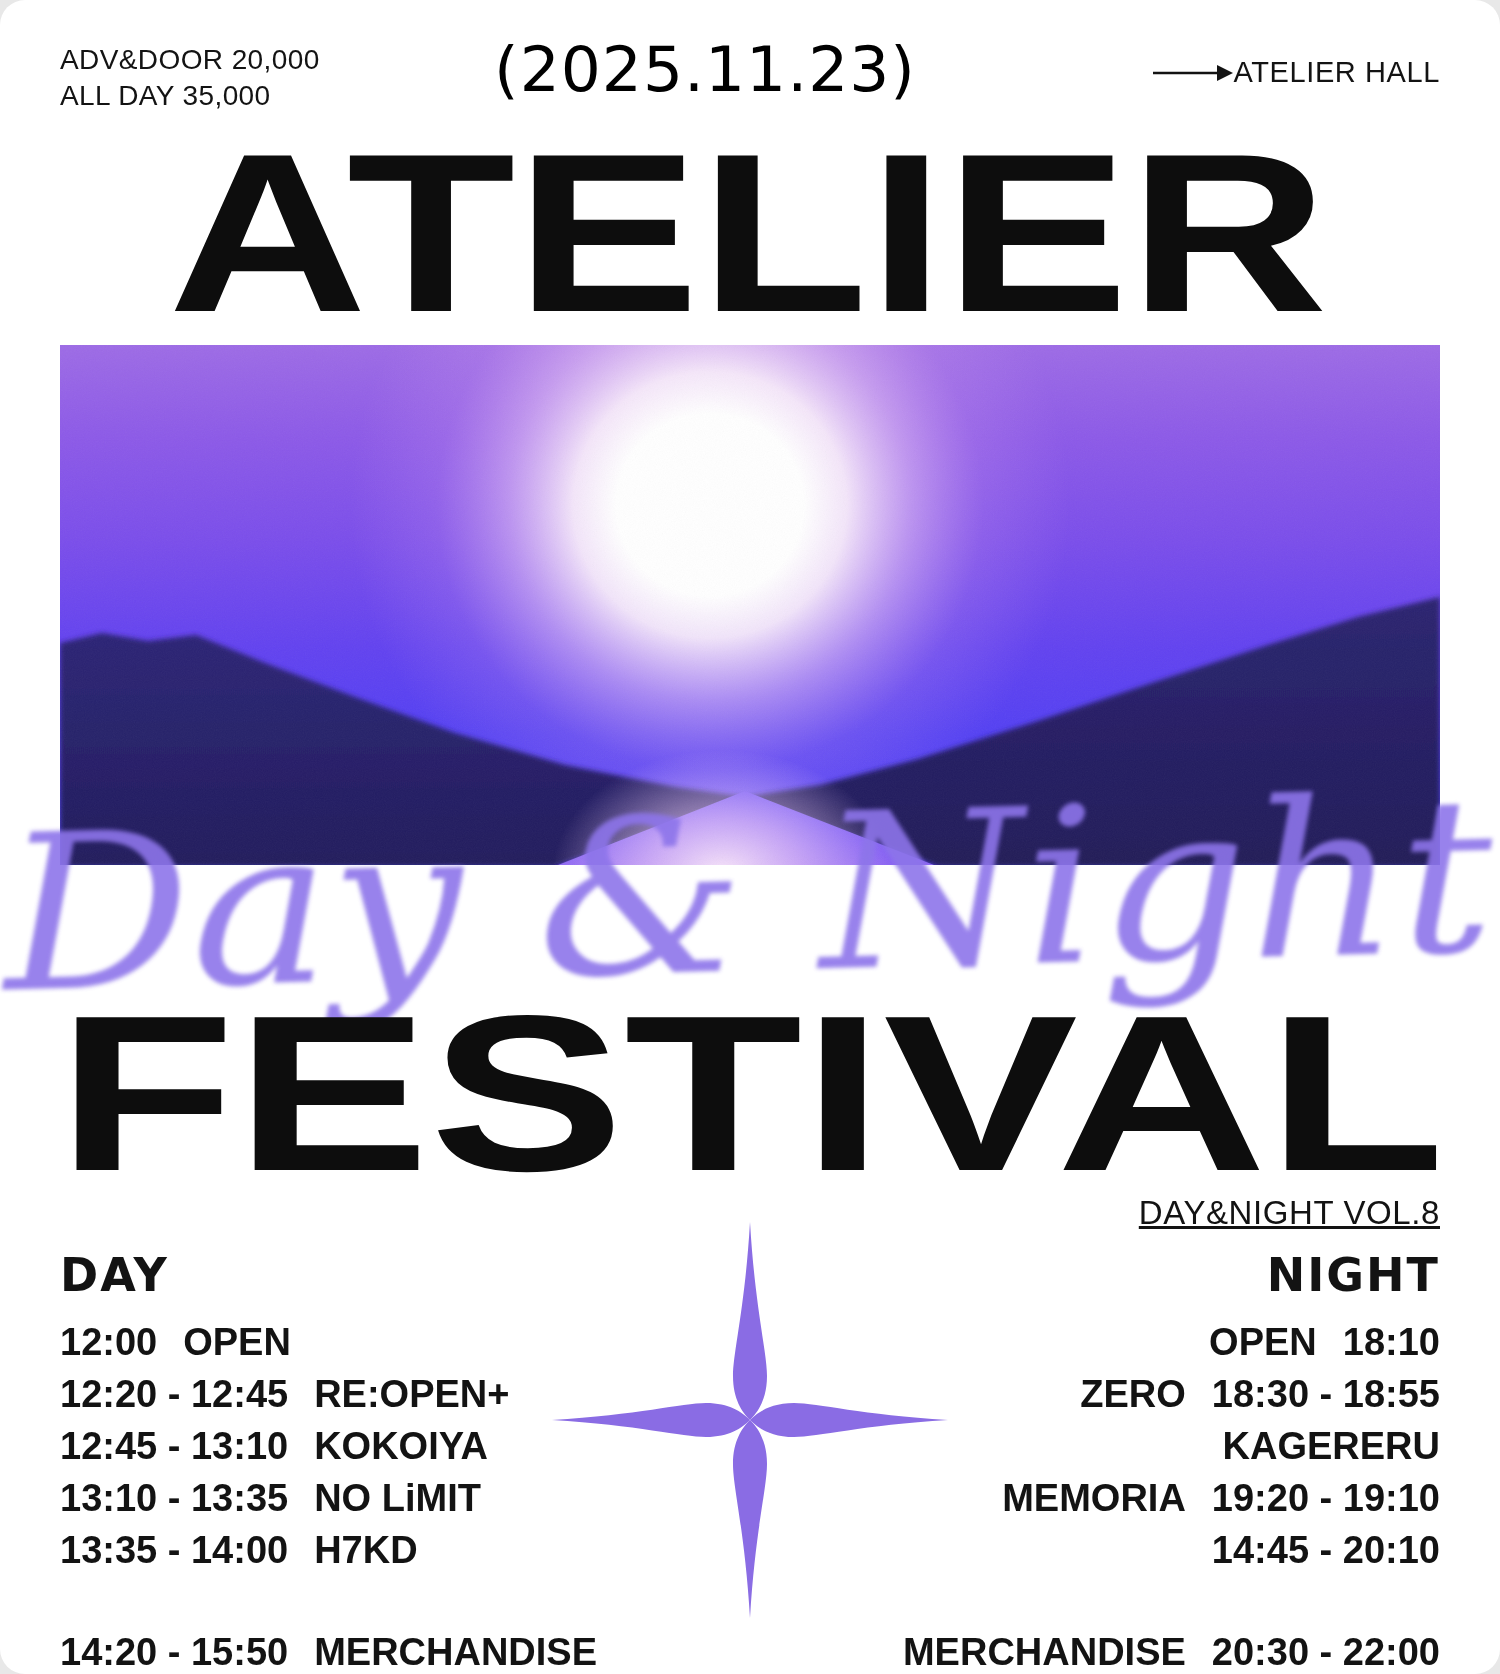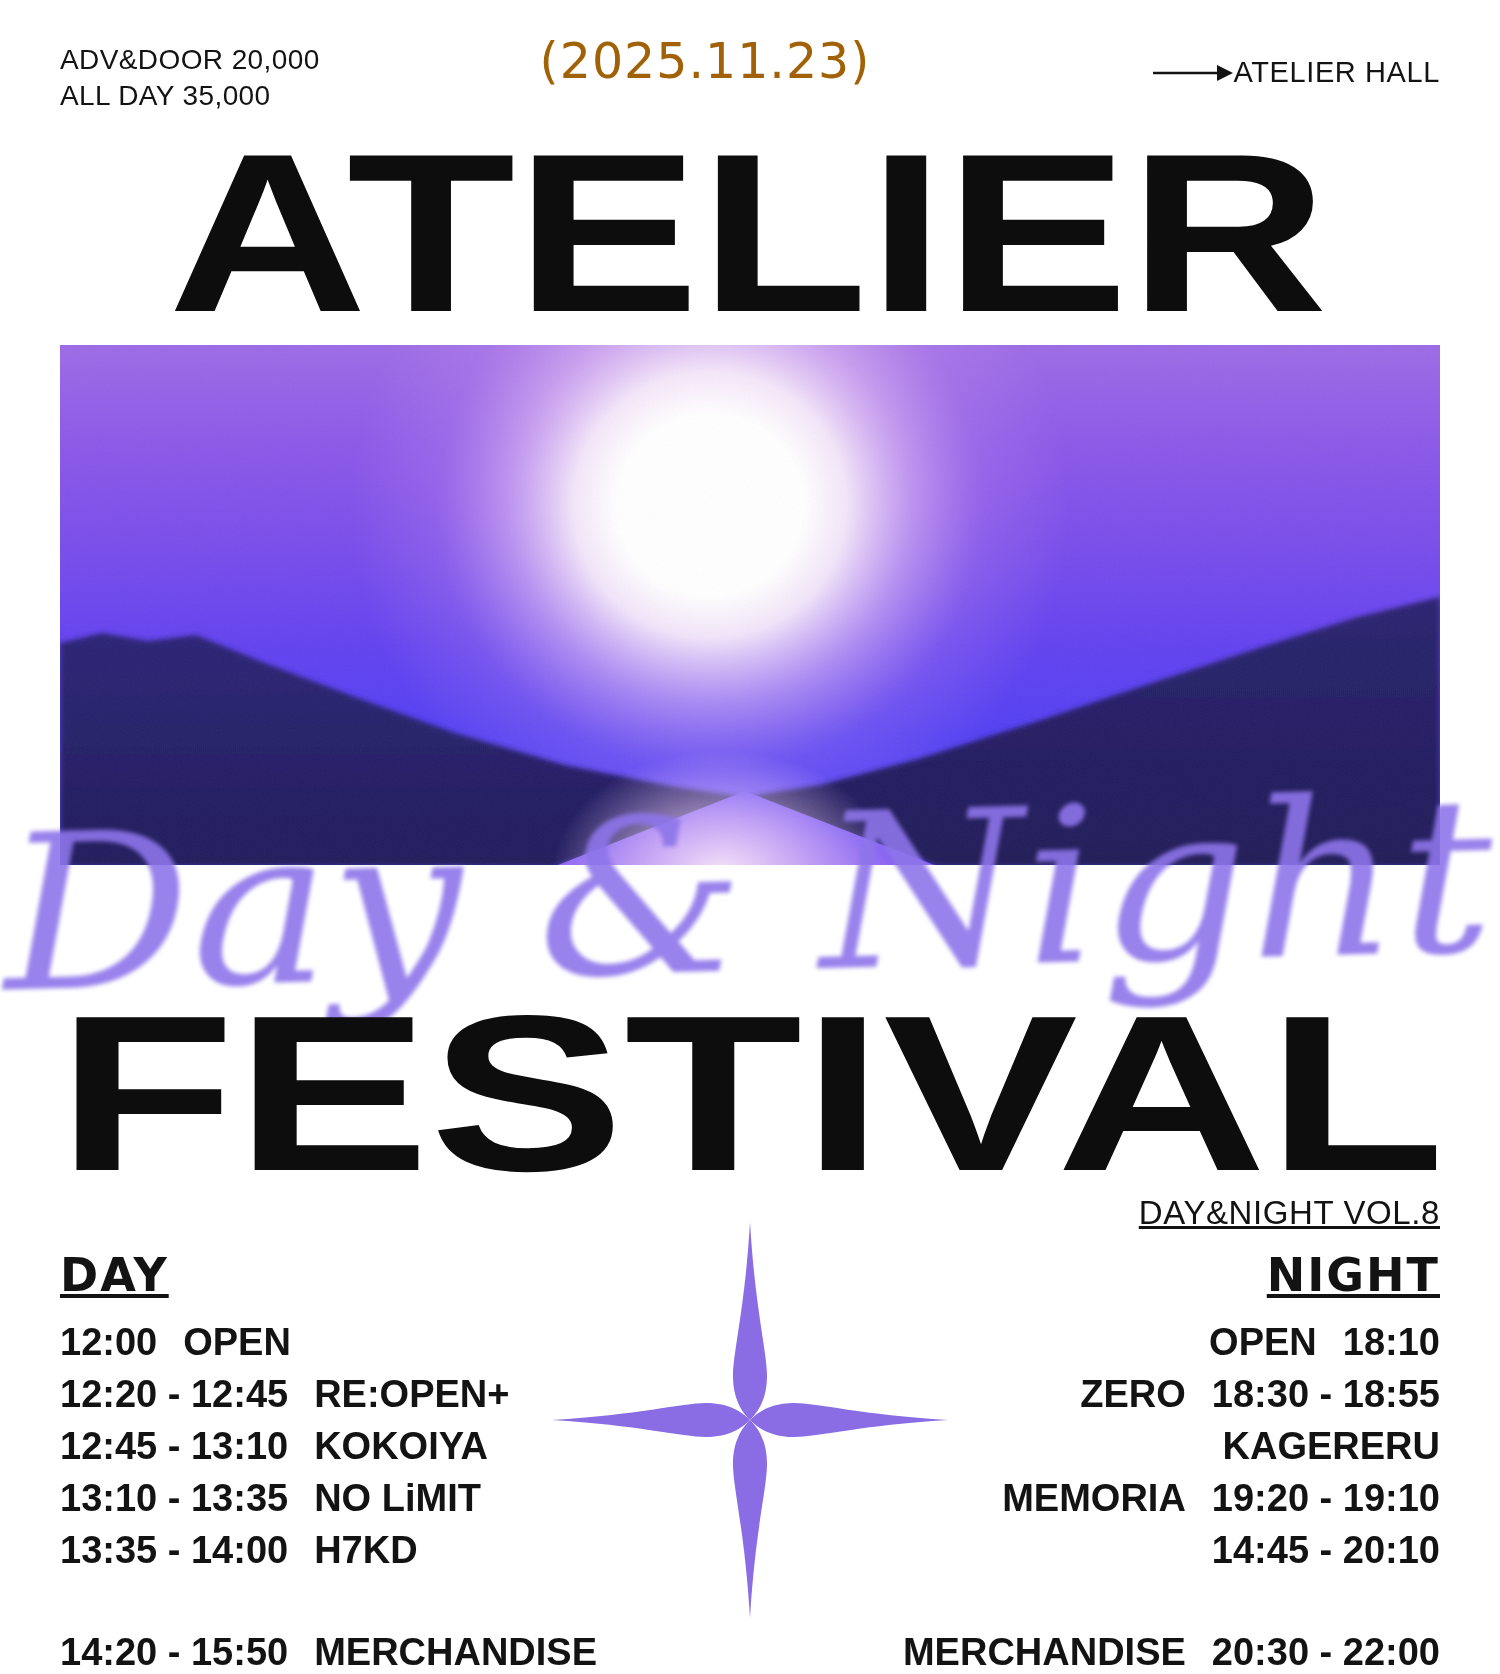--- a/index.html
+++ b/index.html
@@ -1,28 +1,28 @@
 <!DOCTYPE html>
 <html><head>
 <meta charset="utf-8">
 <style>
   html,body { margin:0; padding:0; background:#e8e8e8; }
   .poster {
     position:relative; width:1500px; height:1674px; margin:0 auto;
     background:#ffffff; overflow:hidden;
-    font-family:"Liberation Sans", sans-serif; color:#131313;
+    font-family:"Liberation Sans", sans-serif; color:#131313;border-radius:25px;
   }
   
   .price {
     position:absolute; left:60px; top:42px;
     font-size:28px; line-height:36px; letter-spacing:.4px; font-weight:normal;
   }
   .date {
     position:absolute; left:0; top:33px; width:1410px; text-align:center;
-    font-size:49px; font-weight:normal; color:#a16207; letter-spacing:1px;
+    font-size:63px; font-weight:normal; color:#000000; letter-spacing:1px;
     font-family:"DejaVu Sans", sans-serif;
   }
   .venue {
     position:absolute; right:60px; top:56px;
     display:flex; align-items:center; 
     font-size:29px; letter-spacing:.6px;
   }
   
   .title-svg { position:absolute; }
   .title-atelier { left:168px; top:146px; z-index:3; }
@@ -47,21 +47,21 @@
     font-size:33px; letter-spacing:.6px; z-index:3;text-decoration:underline;
   }
   
   .sparkle { position:absolute; left:548px; top:1218px; z-index:2; filter:blur(.7px); }
   
   .sched { position:absolute; top:1252px; font-size:38px; line-height:52px; z-index:3; }
   .sched-left  { left:60px; }
   .sched-right { right:60px; text-align:right; }
   .sched-heading {
     font-family:"DejaVu Sans", sans-serif; font-weight:bold;
-    font-size:46px; line-height:1; letter-spacing:2px; margin-bottom:18px;text-decoration:underline;
+    font-size:46px; line-height:1; letter-spacing:2px; margin-bottom:18px;
   }
   .row { display:flex; gap:26px; white-space:nowrap;font-weight:bold; }
   .sched-right .row { justify-content:flex-end; }
   .merch { margin-top:50px; }
 </style>
 </head>
 <body>
 
 <div class="poster">
 

